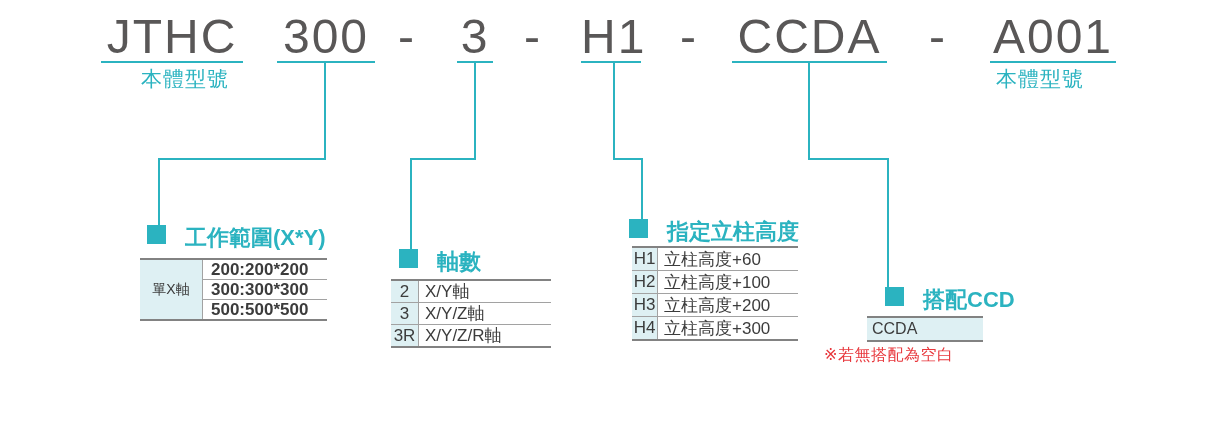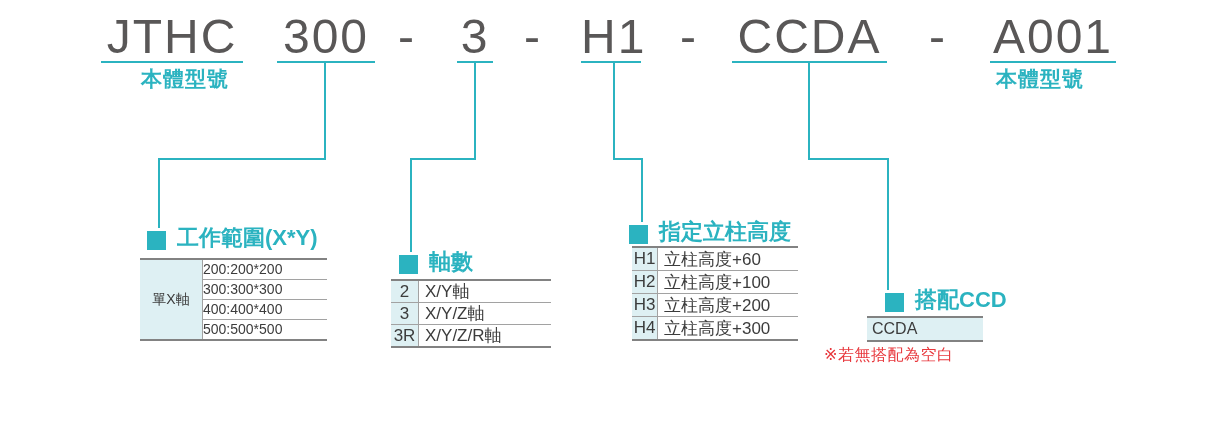--- a/index.html
+++ b/index.html
@@ -11,41 +11,41 @@
   .seg {
     position:absolute; top:14px; height:47px; line-height:45px;
     text-align:center; font-size:48px; color:#595757; letter-spacing:2px;
     border-bottom:2px solid #2bb3c0; white-space:nowrap;
   }
   .dash {
     position:absolute; top:14px; height:47px; line-height:45px;
     width:30px; text-align:center; font-size:48px; color:#595757;
   }
   .seg-label {
-    position:absolute; top:65px; font-size:21px; font-weight:bold;
+    position:absolute; top:65px; font-size:21px; font-weight:normal;
     color:#2bb3c0; text-align:center; letter-spacing:1px; white-space:nowrap;
   }
   
   .vline,.hline { position:absolute; background:#2bb3c0; }
   
-  .sec-head { position:absolute; display:flex; align-items:flex-end; gap:11px; }
+  .sec-head { position:absolute; display:flex; align-items:flex-start; gap:19px; }
   .sec-square { width:19px; height:19px; background:#2bb3c0; flex:0 0 auto; }
   .sec-title { font-size:22px; font-weight:bold; color:#2bb3c0; white-space:nowrap; line-height:25px; }
   
   .tbl {
     position:absolute; border-top:2px solid #828282; border-bottom:2px solid #828282;
     box-sizing:content-box; color:#3c3c3c;
   }
   .tbl-a { display:flex; }
   .tbl-a .rowhead {
     width:62px; background:#def0f3; display:flex; align-items:center; justify-content:center;
     font-size:14px; border-right:1px solid #a2a2a2;
   }
   .tbl-a .vals { flex:1; }
-  .tbl-a .vals .cell { height:19px; line-height:19px; padding-left:0; font-size:14px; white-space:nowrap; }
+  .tbl-a .vals .cell { height:19px; line-height:19px; padding-left:8px; font-size:17px; white-space:nowrap;font-weight:bold; }
   .tbl-a .vals .cell + .cell { border-top:1px solid #a2a2a2; }
   .pair-row { display:flex; }
   .pair-row + .pair-row { border-top:1px solid #a2a2a2; }
   .pair-row .code {
     background:#def0f3; border-right:1px solid #a2a2a2; display:flex;
     align-items:center; justify-content:center; font-size:17px; flex:0 0 auto;
   }
   .pair-row .desc { flex:1; display:flex; align-items:center; padding-left:6px; font-size:17px; white-space:nowrap; }
   .tbl-b .pair-row { height:21px; }
   .tbl-b .code { width:27px; }
@@ -91,21 +91,20 @@
 
   <div class="sec-head" style="left:147px;top:225px;">
     <span class="sec-square"></span>
     <span class="sec-title">工作範圍(X*Y)</span>
   </div>
   <div class="tbl tbl-a" style="left:140px;top:258px;width:187px;">
     <div class="rowhead">單X軸</div>
     <div class="vals">
       <div class="cell">200:200*200</div>
       <div class="cell">300:300*300</div>
-      <div class="cell">400:400*400</div>
       <div class="cell">500:500*500</div>
     </div>
   </div>
 
   <div class="sec-head" style="left:399px;top:249px;">
     <span class="sec-square"></span>
     <span class="sec-title">軸數</span>
   </div>
   <div class="tbl tbl-b" style="left:391px;top:279px;width:160px;">
     <div class="pair-row">

